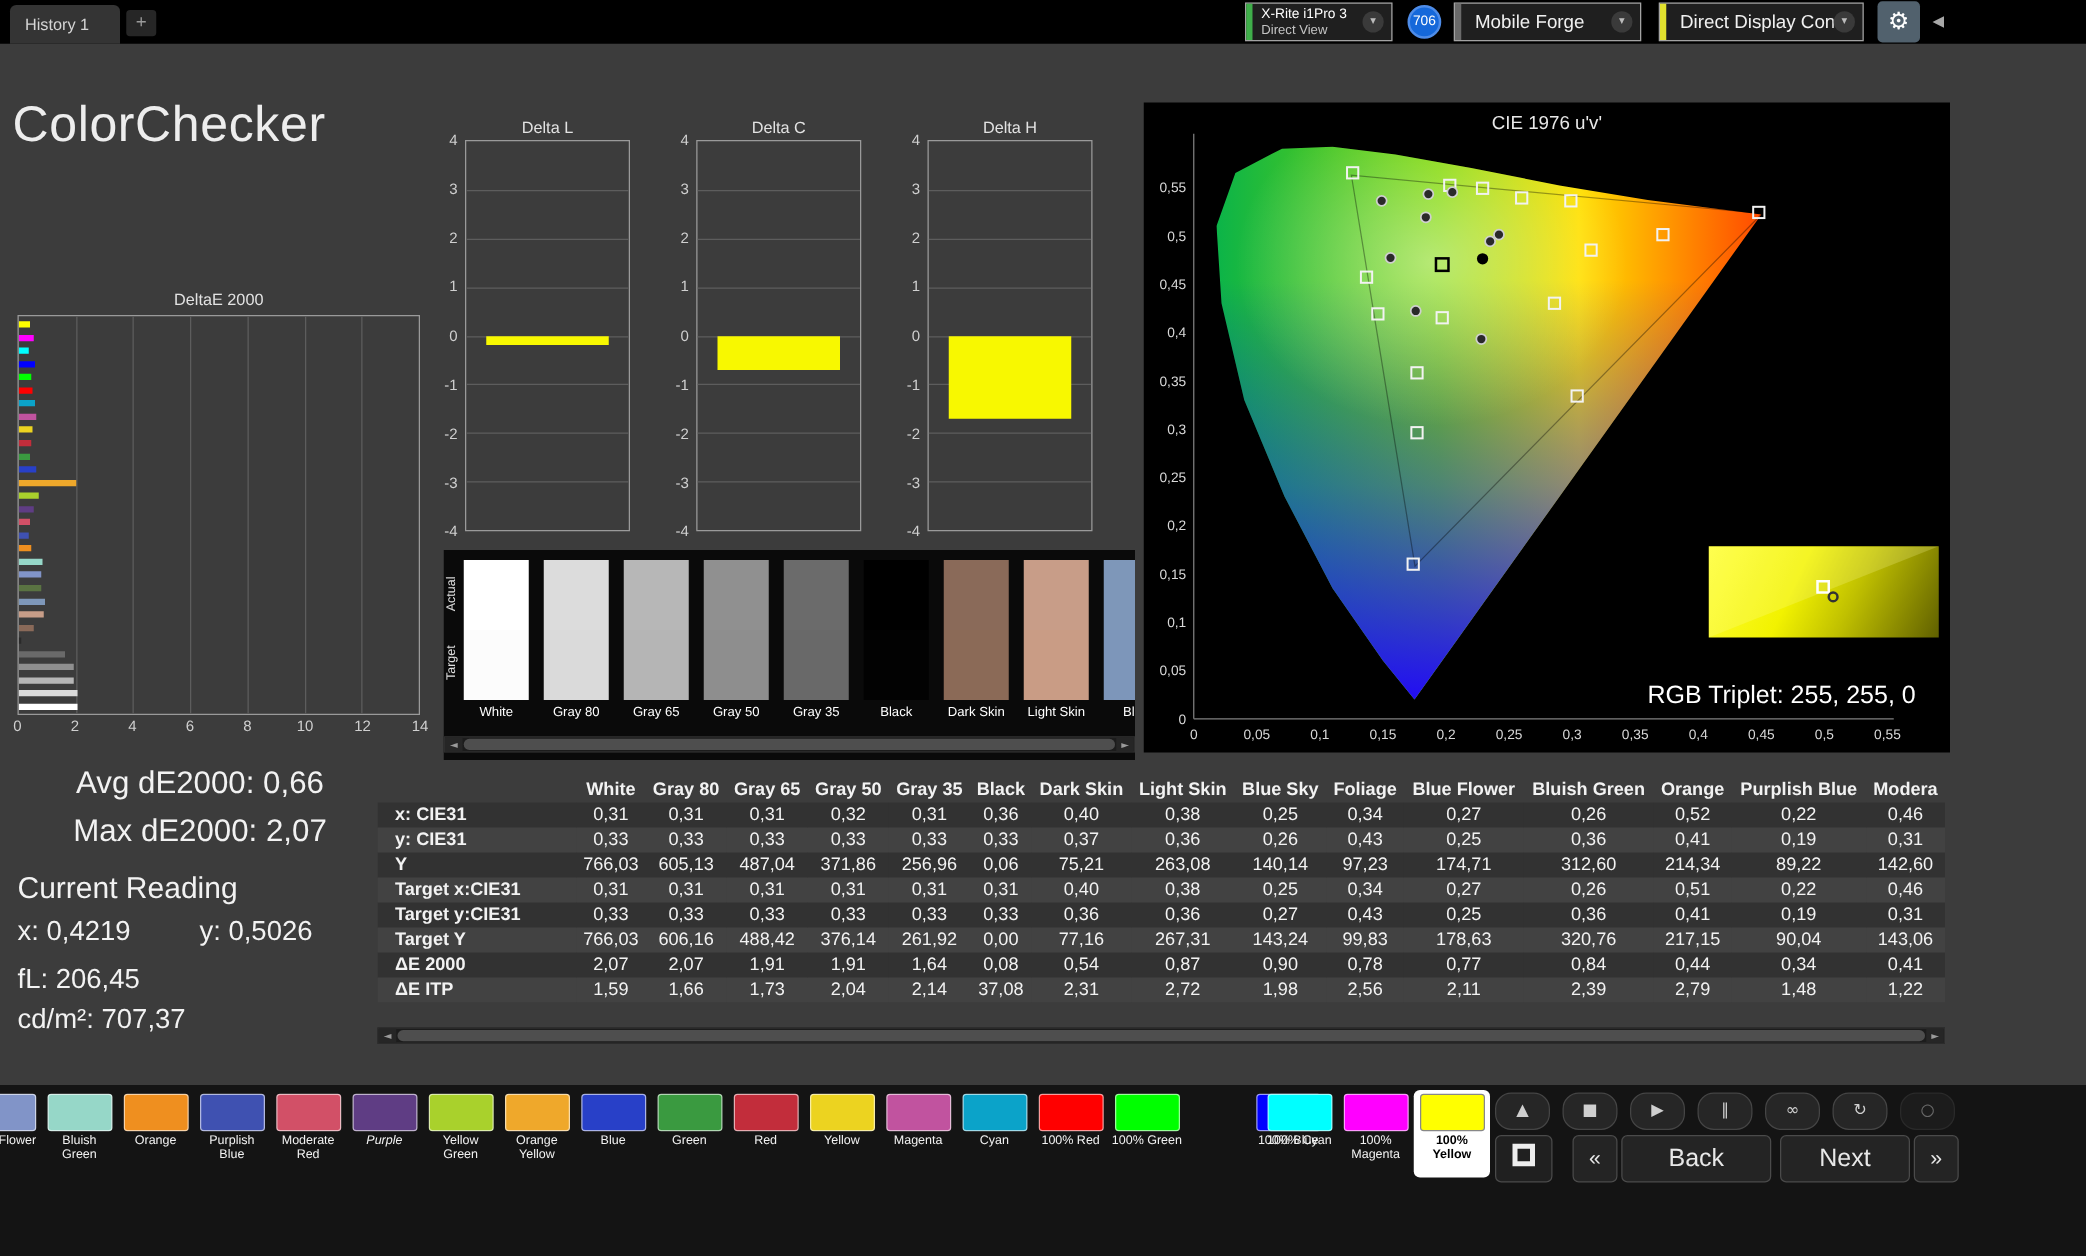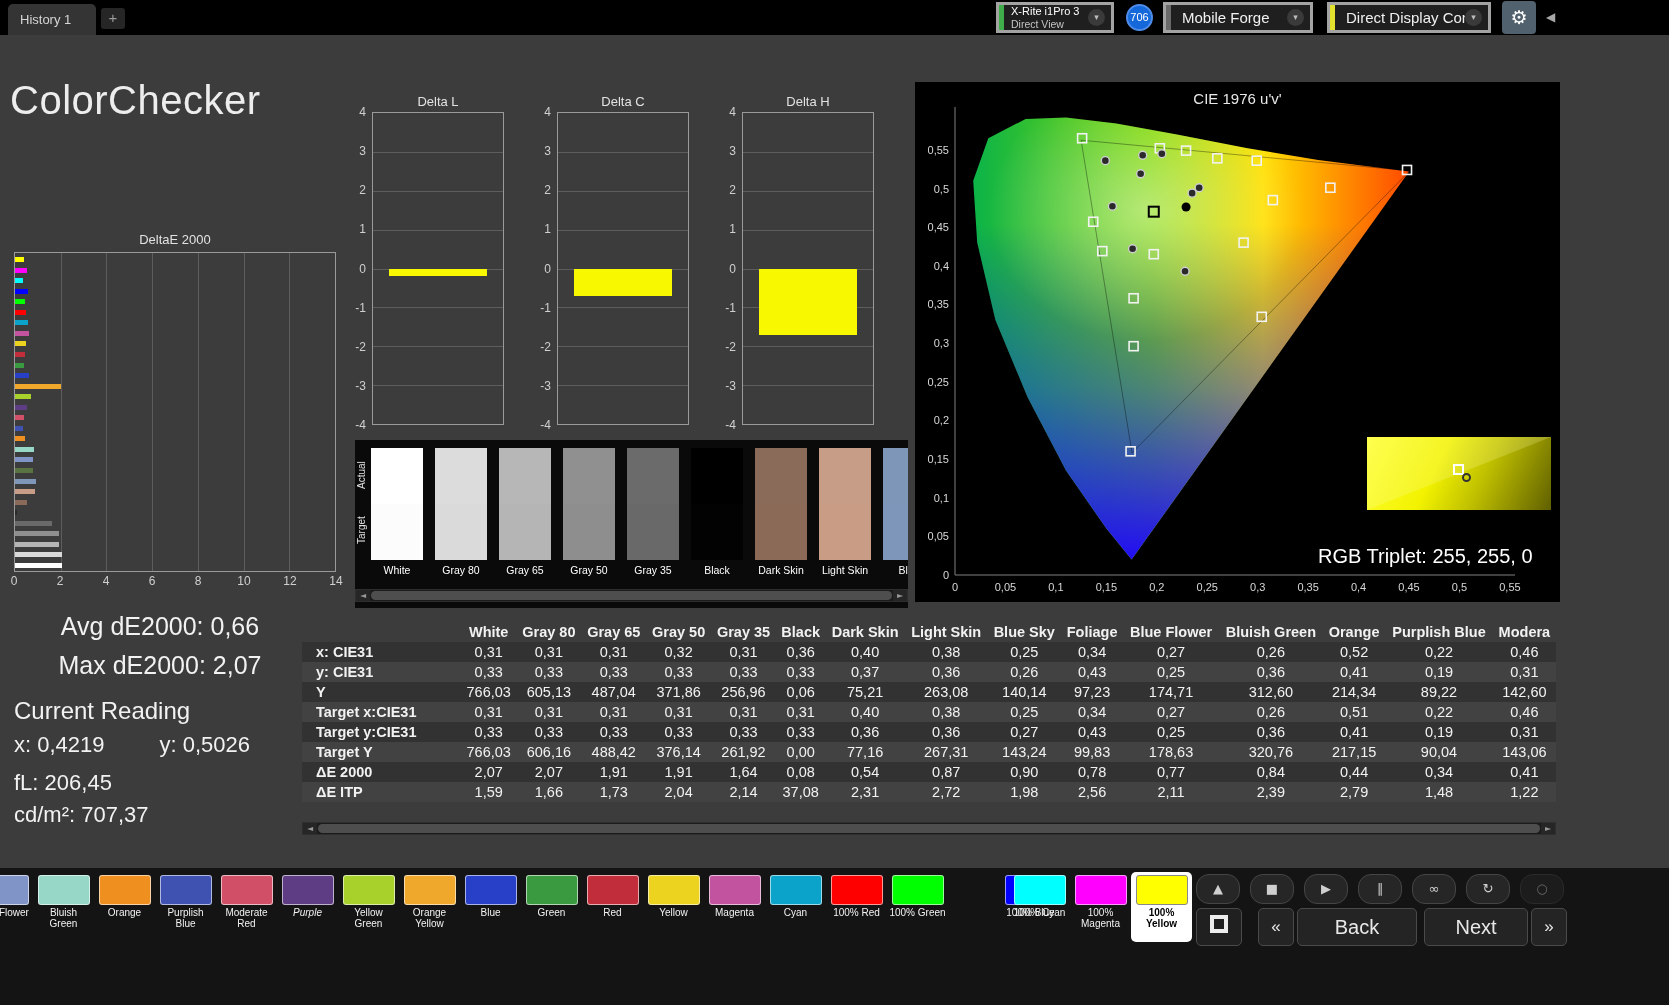--- a/index.html
+++ b/index.html
@@ -3,21 +3,21 @@
 <meta charset="utf-8">
 <style>
 *{box-sizing:border-box;margin:0;padding:0}
 html,body{width:1669px;height:1005px}
 body{background:#3c3c3c;font-family:"Liberation Sans","DejaVu Sans",sans-serif;position:relative;overflow:hidden;color:#eee}
 
 
 #topbar{position:absolute;left:0;top:0;width:1669px;height:35px;background:#000000}
 #history-tab{position:absolute;left:8px;top:4px;width:88px;height:31px;background:#343434;border-radius:5px 5px 0 0;color:#d5d5d5;font-size:13px;line-height:31px;padding-left:12px}
 #add-tab{position:absolute;left:101px;top:8px;width:24px;height:21px;background:#262626;border-radius:3px;color:#9a9a9a;text-align:center;line-height:20px;font-size:15px}
-.dd{position:absolute;top:2px;height:31px;background:#1f1f1f;border:3px solid #a3a3a3;display:flex;align-items:center}
+.dd{position:absolute;top:2px;height:31px;background:#1f1f1f;border:1px solid #a3a3a3;display:flex;align-items:center}
 .dd-accent{width:5px;height:100%;flex:0 0 5px}
 #dd-meter{left:996px;width:118px}
 #dd-source{left:1163px;width:150px}
 #dd-workflow{left:1327px;width:164px}
 #dd-meter .dd-accent{background:#3fae4a}
 #dd-source .dd-accent{background:#6a6a6a}
 #dd-workflow .dd-accent{background:#e2e22e}
 .dd-label{flex:1;padding-left:11px;font-size:15px;color:#f0f0f0;white-space:nowrap;overflow:hidden}
 .dd-text2{flex:1;padding-left:7px;font-size:11px;line-height:13px;color:#fff;white-space:nowrap;overflow:hidden}
 .dd-text2 .dim{color:#c4c4c4;font-size:10.5px}

